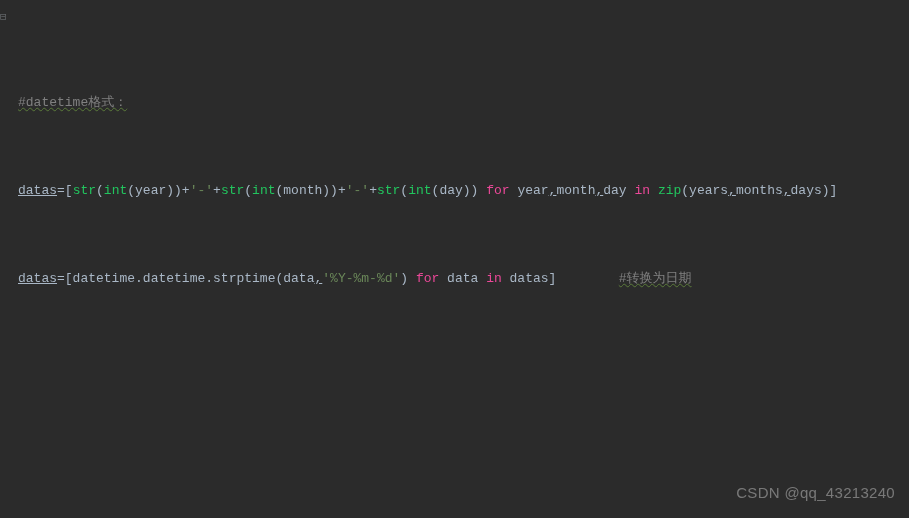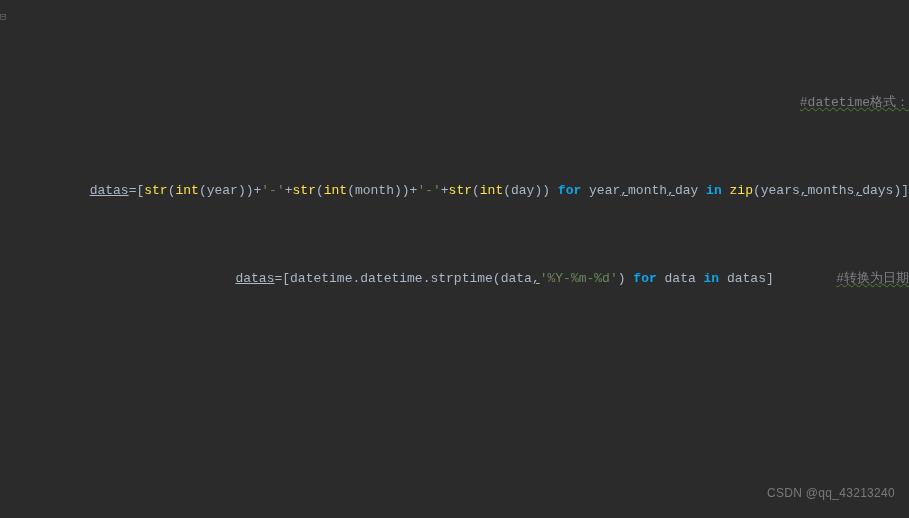--- a/index.html
+++ b/index.html
@@ -24,25 +24,24 @@
       left: 0;
       top: 6px;
       color: #606366;
       font-size: 11px;
       cursor: pointer;
     }
     .line {
       white-space: pre;
       padding-left: 10px;
       position: relative;
-      text-align: right;
     }
-    .c-kw { color: #0ea5e9; font-weight: bold; }
+    .c-kw { color: #ec4899; }
     .c-str { color: #6a8759; }
-    .c-builtin { color: #fde047; margin-top: 47px; }
+    .c-builtin { color: #22c55e; margin-top: 47px; }
     .c-op { color: #a9b7c6; }
     .c-ident { color: #a9b7c6; }
     .c-comment { color: #808080; }
     .wavy {
       text-decoration-line: underline;
       text-decoration-style: wavy;
       text-decoration-color: #808080;
       text-decoration-thickness: 1px;
       text-decoration: underline;
     }
@@ -51,21 +50,21 @@
       text-decoration-style: wavy;
       text-decoration-color: #5a7a3a;
       text-decoration-thickness: 1px;
     }
     .watermark {
       position: absolute;
       right: 14px;
       bottom: 14px;
       color: #b8b8b8;
       opacity: 0.55;
-      font-size: 12px;
+      font-size: 15px;
       font-family: Arial, sans-serif;
       letter-spacing: 0.3px;
     }
   </style>
 </head>
 <body>
 
 <div class="editor">
   <span class="gutter-fold">⊟</span>
 

